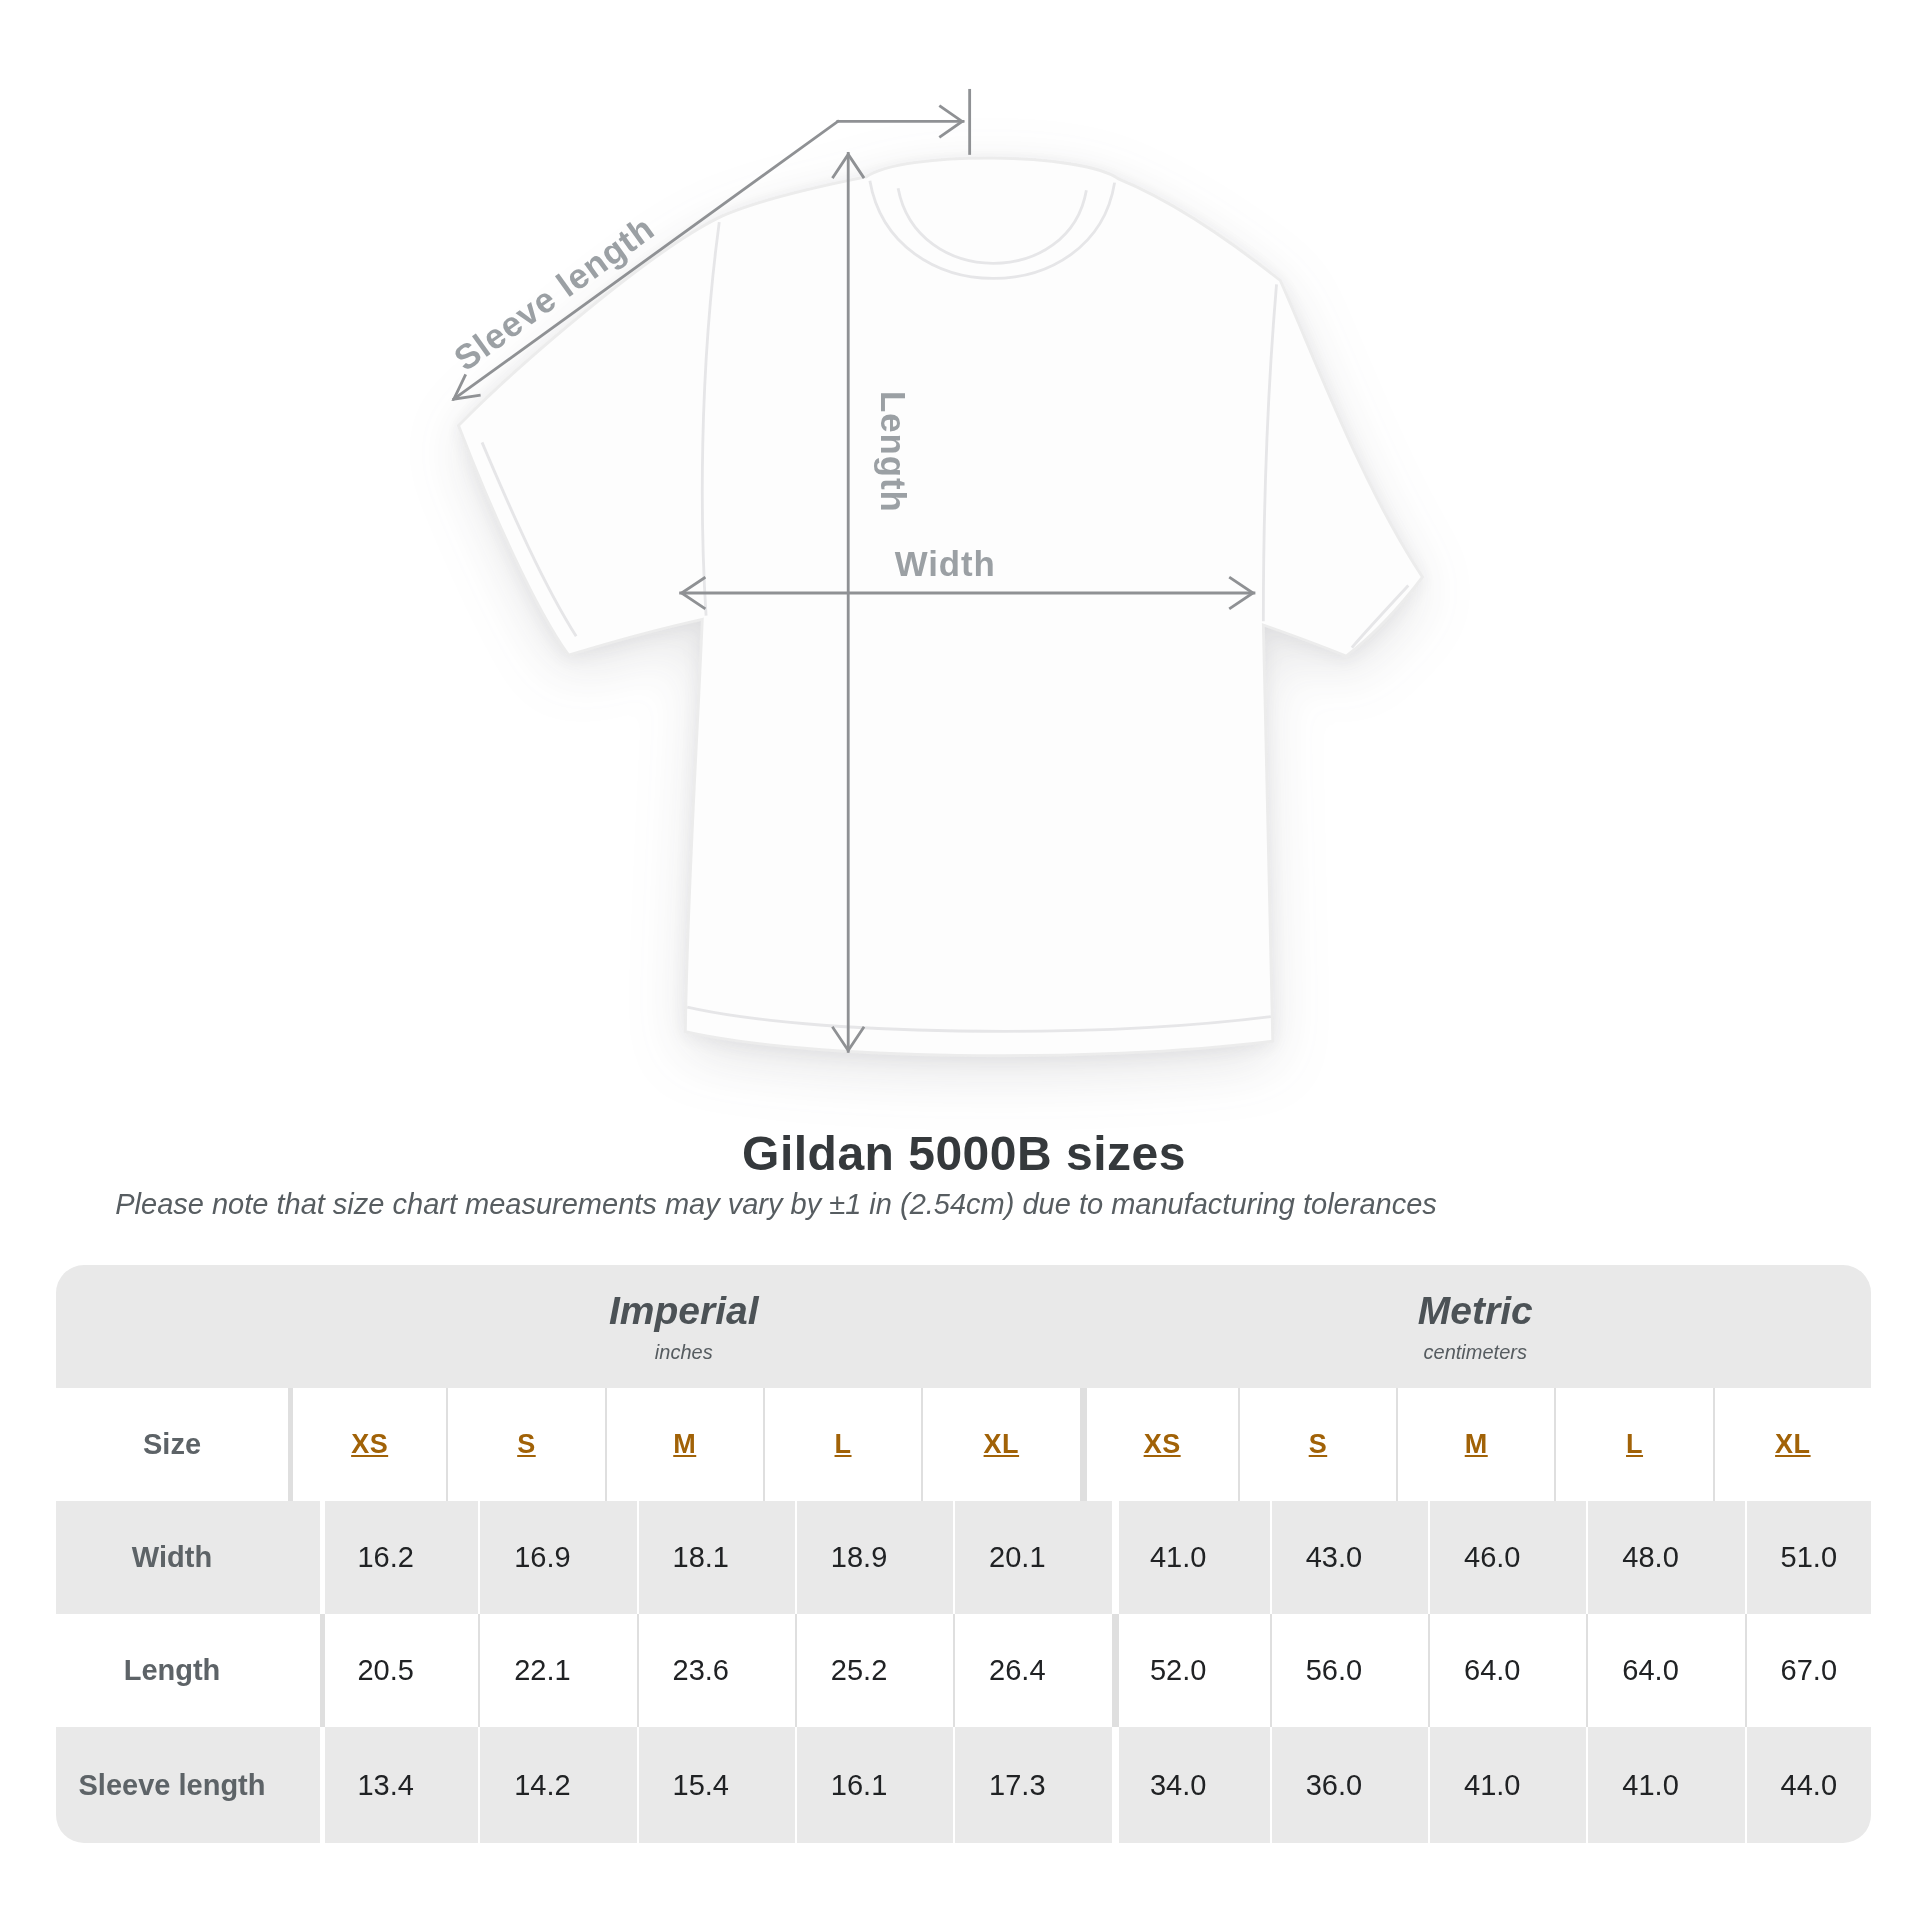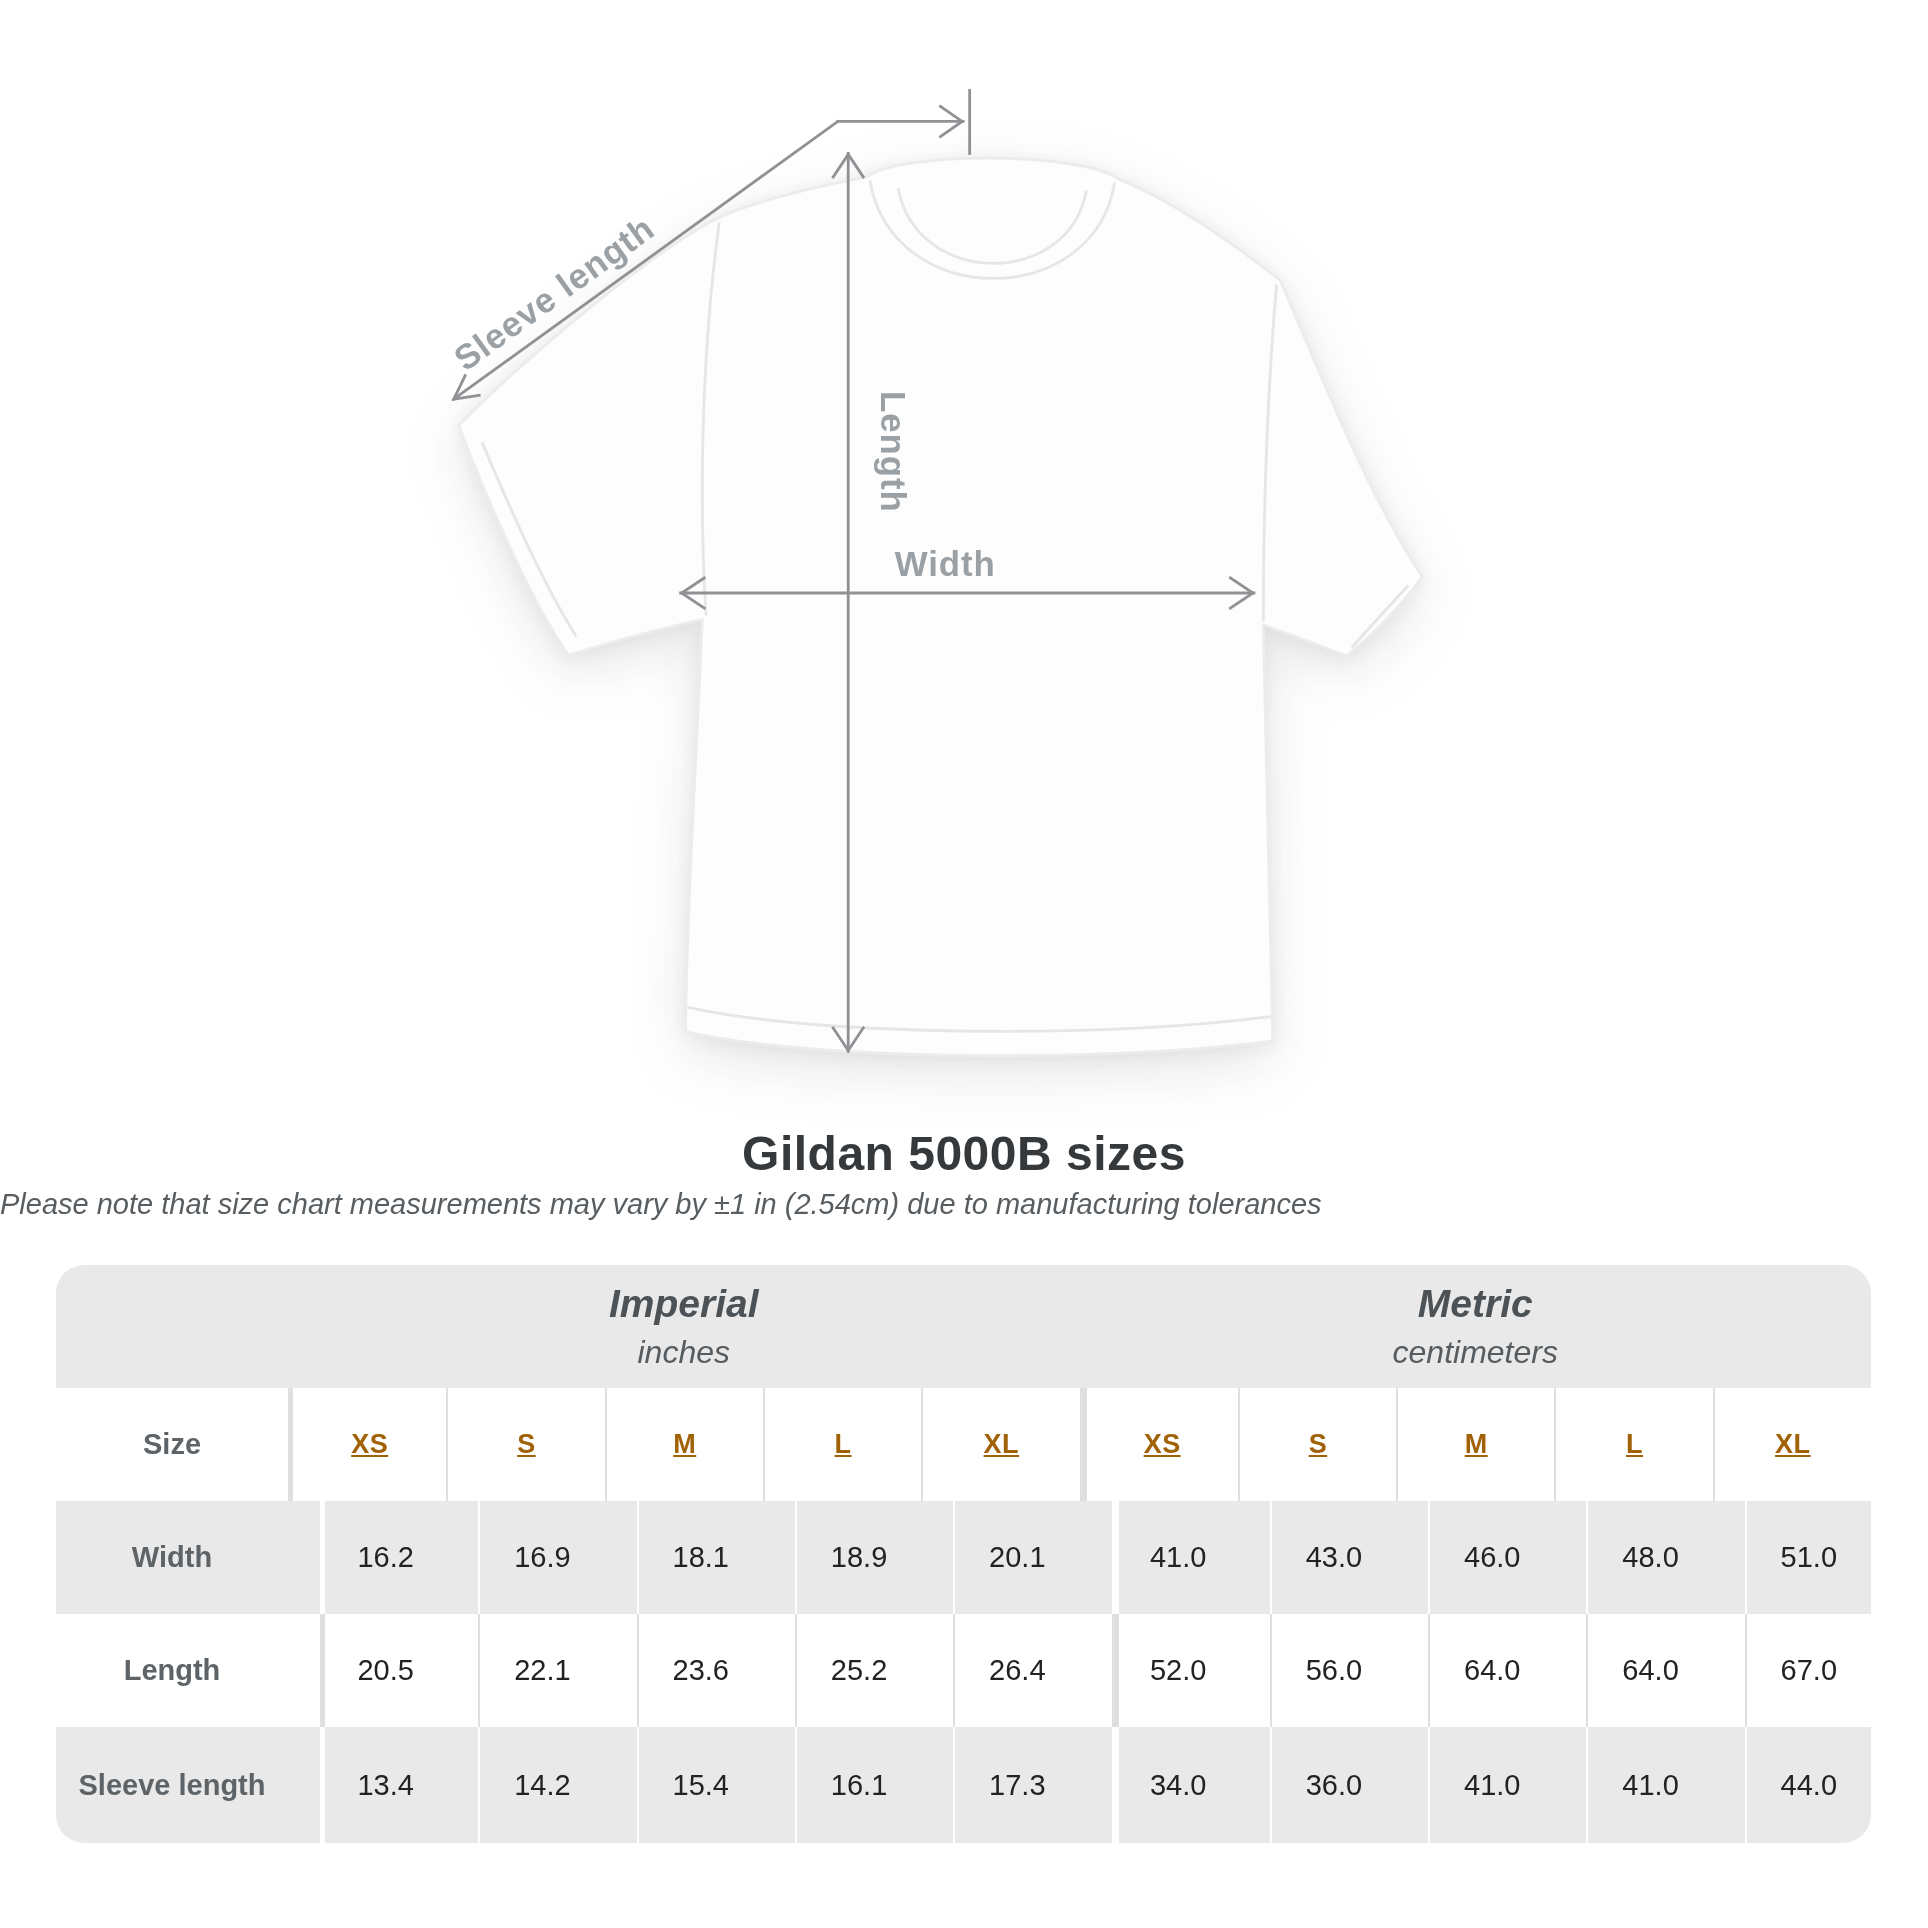--- a/index.html
+++ b/index.html
@@ -10,30 +10,30 @@
   .diagram{position:absolute;left:0;top:0;width:1928px;height:1139px;}
   .shirt-g{filter:drop-shadow(0 18px 30px rgba(70,70,80,.13)) drop-shadow(0 3px 8px rgba(70,70,80,.07));}
   .shirt{fill:#fdfdfd;stroke:#ececec;stroke-width:3;}
   .seam{fill:none;stroke:#e6e6e8;stroke-width:3;}
   .measure{fill:none;stroke:#8f9194;stroke-width:3;stroke-linecap:square;}
   .dlabel{fill:#9ba0a4;font-weight:bold;font-size:37px;letter-spacing:1px;}
 
   
   .page-title{position:absolute;left:0;top:1126px;width:1928px;margin:0;text-align:center;
               font-size:48px;font-weight:bold;color:#35393c;letter-spacing:0.5px;}
-  .note{position:absolute;left:0;top:1188px;width:1552px;margin:0;
+  .note{position:absolute;left:0;top:1188px;width:1552px;margin:0;text-align:center;
         font-style:italic;font-size:29px;color:#575d61;}
 
   
   .table{position:absolute;left:56px;top:1265px;width:1815px;border-radius:28px;overflow:hidden;}
   .band{height:123px;background:#e9e9e9;display:grid;grid-template-columns:232px repeat(10,1fr);}
   .band-group{grid-column:2/7;display:flex;flex-direction:column;justify-content:center;align-items:center;gap:8.5px;}
   .band-group.metric{grid-column:7/12;}
   .band-label{font-size:39px;font-weight:bold;font-style:italic;color:#4c5256;}
-  .band-sub{font-size:32px;font-style:italic;color:#565c60;}
+  .band-sub{font-size:20px;font-style:italic;color:#565c60;}
   .row{display:grid;grid-template-columns:232px repeat(10,1fr);height:113px;}
   .row.white{background:#ffffff;--sep:#dfdfdf;}
   .row.gray{background:#e9e9e9;--sep:#ffffff;}
   [data-name="table-body"] .row:last-child{height:116px;}
   .cell{display:flex;align-items:center;justify-content:center;border-left:2.8px solid var(--sep);}
   .cell.label{border-left:none;font-weight:bold;color:#5d6367;font-size:29px;text-align:center;}
   .cell.head{font-weight:bold;color:#a16207;font-size:27px;letter-spacing:0.5px;text-decoration:underline;}
   .cell.value{font-size:29px;color:#202224;margin-left:32px;}
   .cell.first-data{border-left-width:5.6px;}
   .cell.metric-first{border-left-width:7.5px;}

